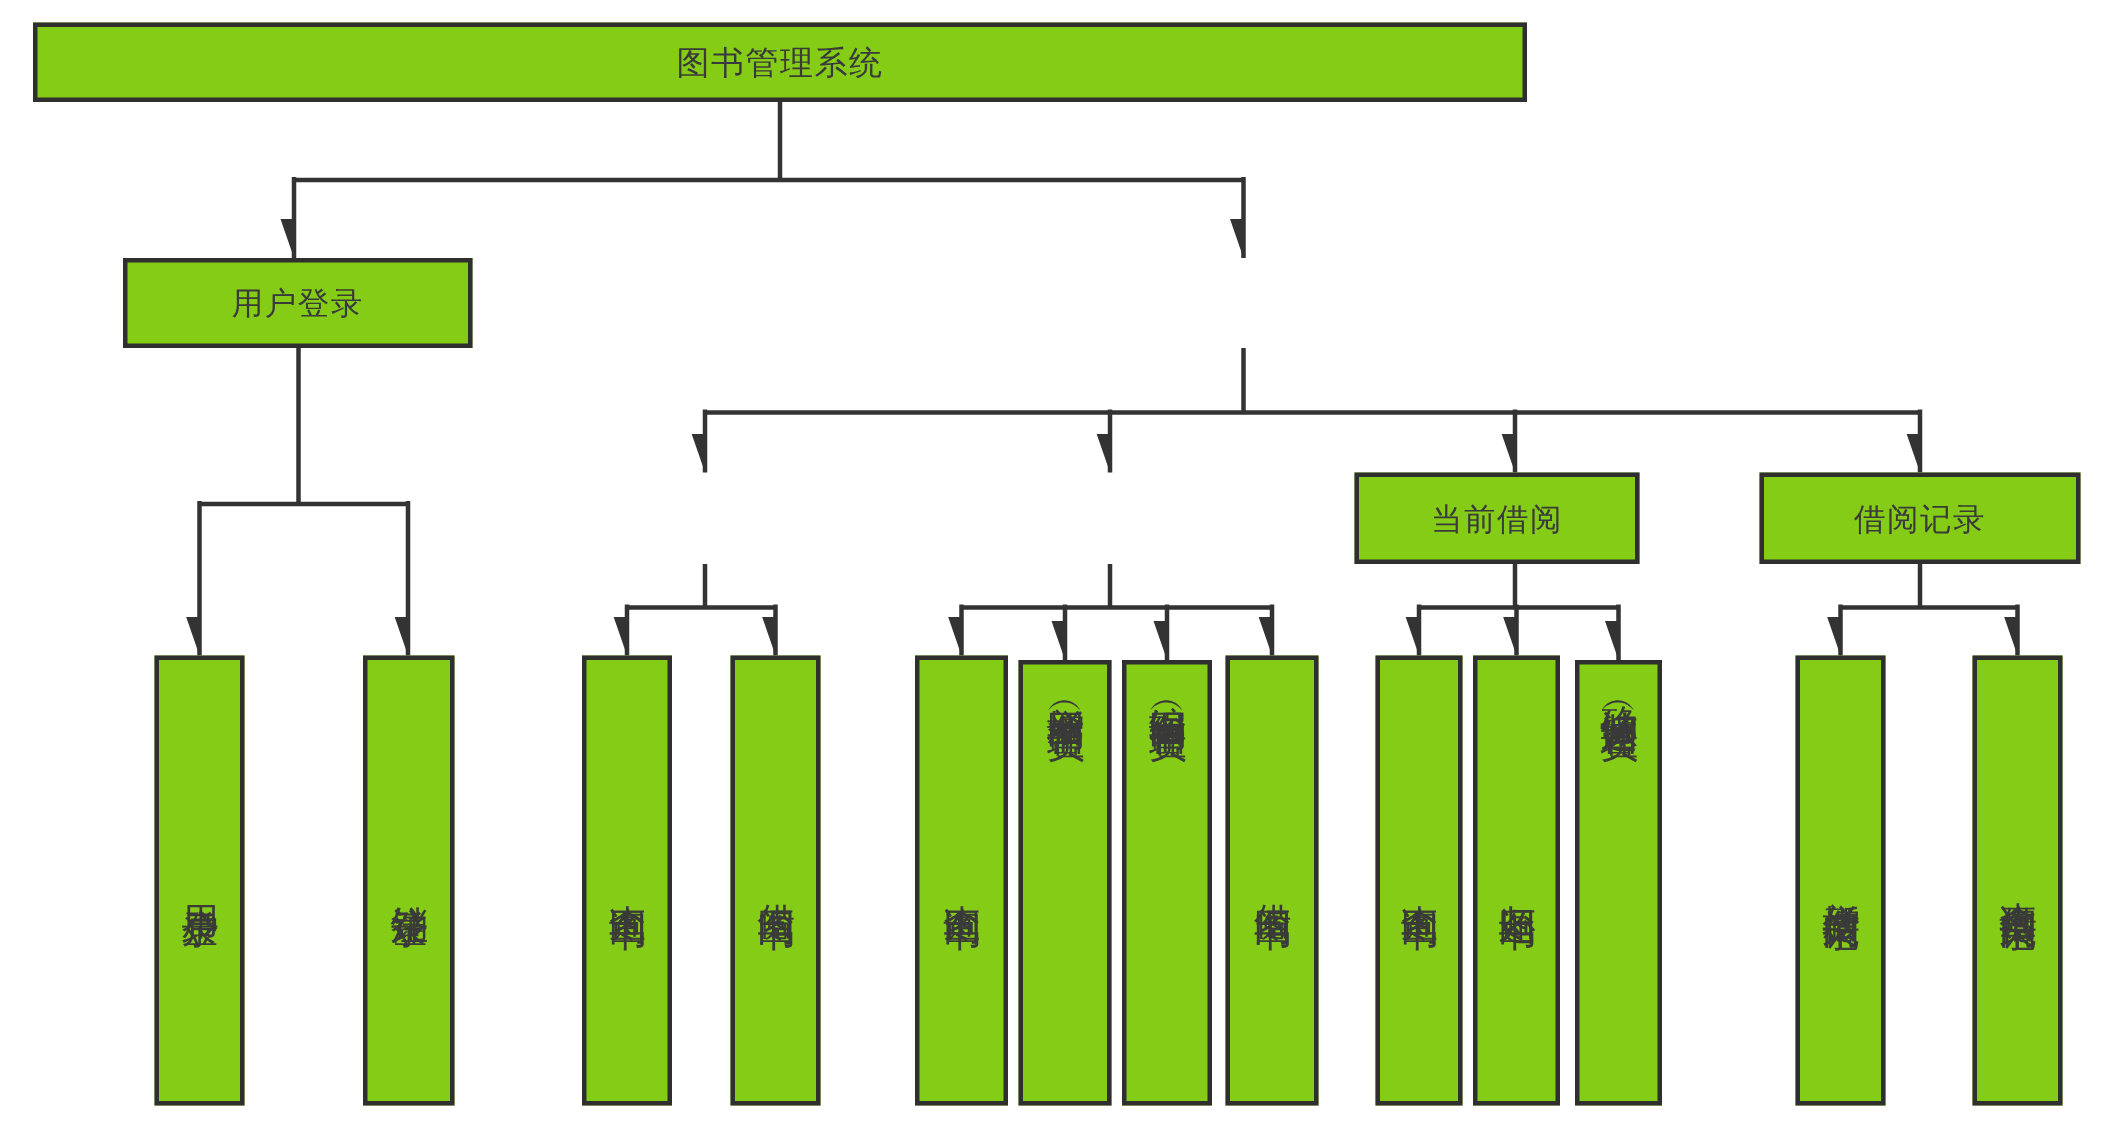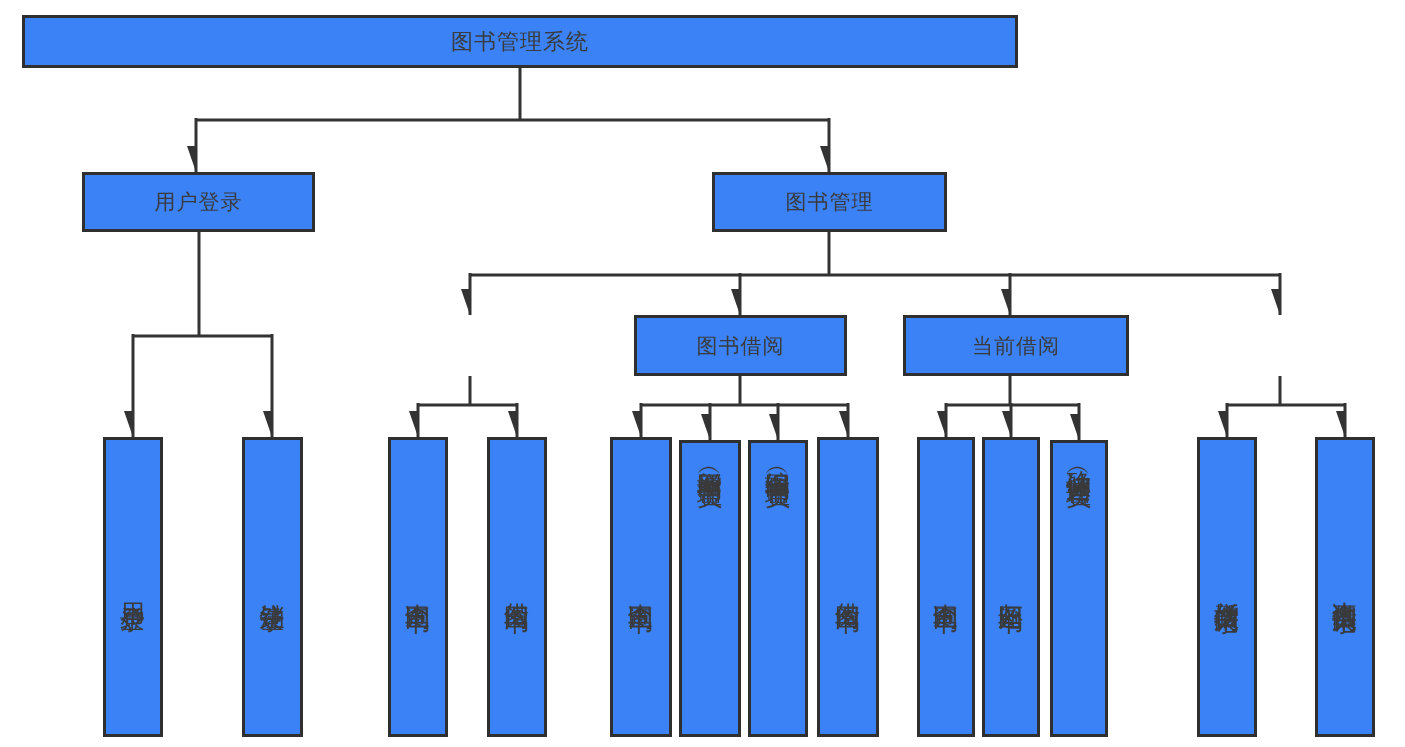--- a/index.html
+++ b/index.html
@@ -12,21 +12,21 @@
     font-family: "Liberation Sans", "DejaVu Sans", sans-serif;
     color: #333333;
   }
   #wires {
     position: absolute;
     left: 0; top: 0;
     width: 1405px; height: 747px;
   }
   .node {
     position: absolute;
-    background: #3b82f6;
+    background: #84cc16;
     border: 3px solid #2f2f2f;
     box-sizing: border-box;
     display: flex;
     align-items: center;
     justify-content: center;
   }
   .hlabel {
     font-size: 21px;
     letter-spacing: 1px;
     white-space: nowrap;
@@ -109,29 +109,26 @@
     </g>
   </svg>
 
   <div class="node root" style="left:22px; top:15px; width:996px; height:53px;">
     <span class="hlabel">图书管理系统</span>
   </div>
 
   <div class="node" style="left:82px; top:172px; width:233px; height:60px;">
     <span class="hlabel">用户登录</span>
   </div>
-  <div class="node" style="left:712px; top:172px; width:235px; height:60px;">
-    <span class="hlabel">图书管理</span>
+
+  <div class="node" style="left:903px; top:315px; width:190px; height:61px;">
+    <span class="hlabel">当前借阅</span>
   </div>
-
-  <div class="node" style="left:634px; top:315px; width:213px; height:61px;">
-    <span class="hlabel">图书借阅</span>
-  </div>
-  <div class="node" style="left:903px; top:315px; width:226px; height:61px;">
-    <span class="hlabel">当前借阅</span>
+  <div class="node" style="left:1173px; top:315px; width:214px; height:61px;">
+    <span class="hlabel">借阅记录</span>
   </div>
 
   <div class="node leaf" style="left:103px; top:437px; width:60px; height:300px;">
     <span class="vlabel">用户登录</span>
   </div>
   <div class="node leaf" style="left:242px; top:437px; width:61px; height:300px;">
     <span class="vlabel">注销登录</span>
   </div>
 
   <div class="node leaf" style="left:388px; top:437px; width:60px; height:300px;">

